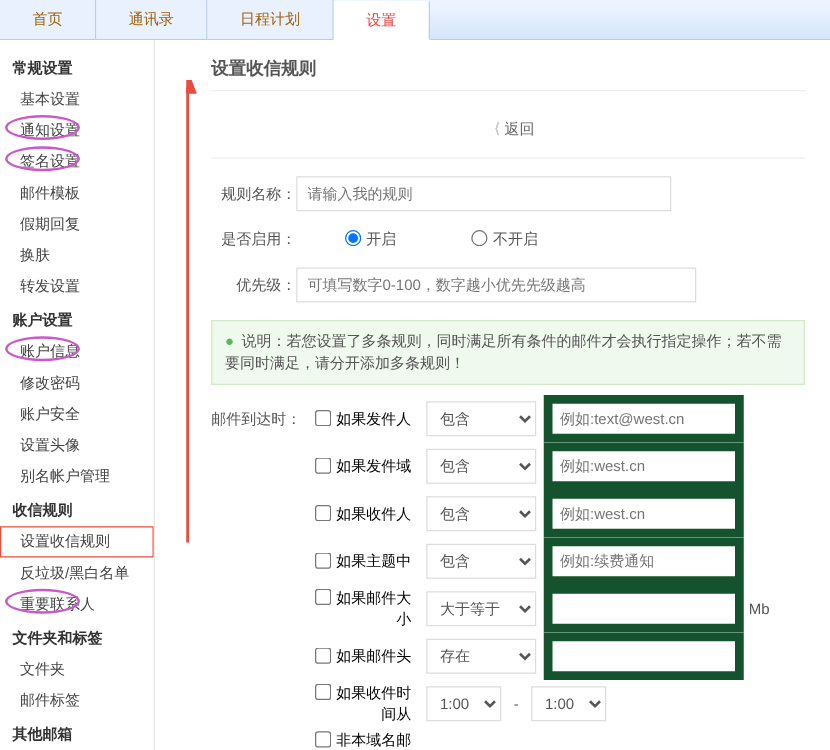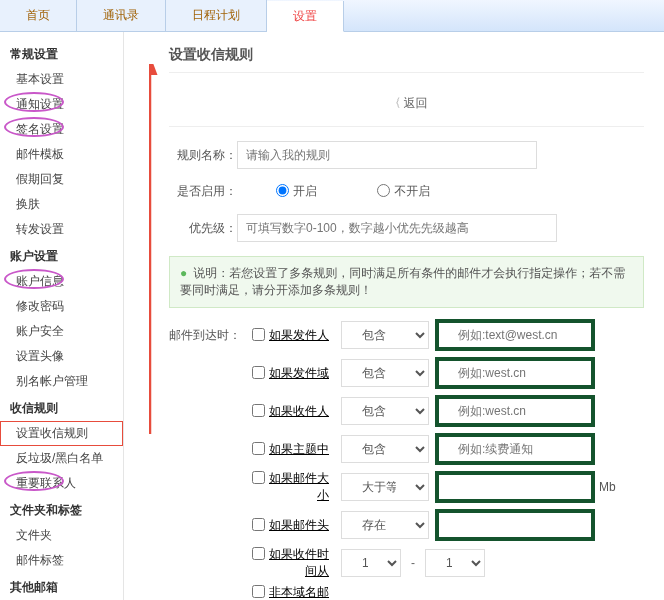--- a/index.html
+++ b/index.html
@@ -19,25 +19,25 @@
 .back .chev { display:inline-block; transform:scaleX(0.6); margin-right:2px; color:#888;}
 .form-row { display:flex; align-items:center; margin:14px 0; }
 .form-label { width:68px; text-align:right; color:#555; }
 .text-input { border:1px solid #ddd; padding:6px 8px; color:#6d28d9; width:300px;}
 .radio-group label { margin-right:18px; color:#555;padding-left:39px;}
 .radio-group input { vertical-align:-2px; margin-right:4px;}
 .info-bar { background:#f0f9ee; border:1px solid #d0e9c6; padding:8px 10px; margin:14px 0 10px; color:#555; font-size:11px;}
 .info-bar .bullet { color:#5cb85c; margin-right:6px;}
 .cond-table { margin-left:0; }
 .cond-row { display:flex; align-items:center; margin:4px 0; height:34px;}
-.cond-check { width:88px; text-align:right; padding-right:6px;text-decoration:underline;}
+.cond-check { width:88px; text-align:right; padding-right:6px;}
 .cond-check input { vertical-align:-2px; margin-right:4px;}
-.cond-select { width:88px; border:1px solid #ddd; padding:5px 16px; margin:0 6px; color:#555; background:#fff;}
+.cond-select { width:88px; border:1px solid #ddd; padding:5px 6px; margin:0 6px; color:#555; background:#fff;}
 .cond-select.narrow { width:60px;}
-.cond-input { width:160px; border:4px solid #14532d; padding:5px 19px; color:#aaa;}
+.cond-input { width:160px; border:7px solid #14532d; padding:5px 6px; color:#aaa;}
 .first-col { width:78px; text-align:left; color:#555; padding-right:6px;}
 .cond-wrap { display:flex; align-items:center;}
 .sep { margin:0 4px; color:#666;}
 .unit { margin-left:4px; color:#555;}
 .arrow-svg { position:absolute; left:-4px; top:32px; width:220px; height:380px; pointer-events:none; z-index:5;}
 </style>
 </head>
 <body>
 
 <div class="tabs" id="tabs-container">

